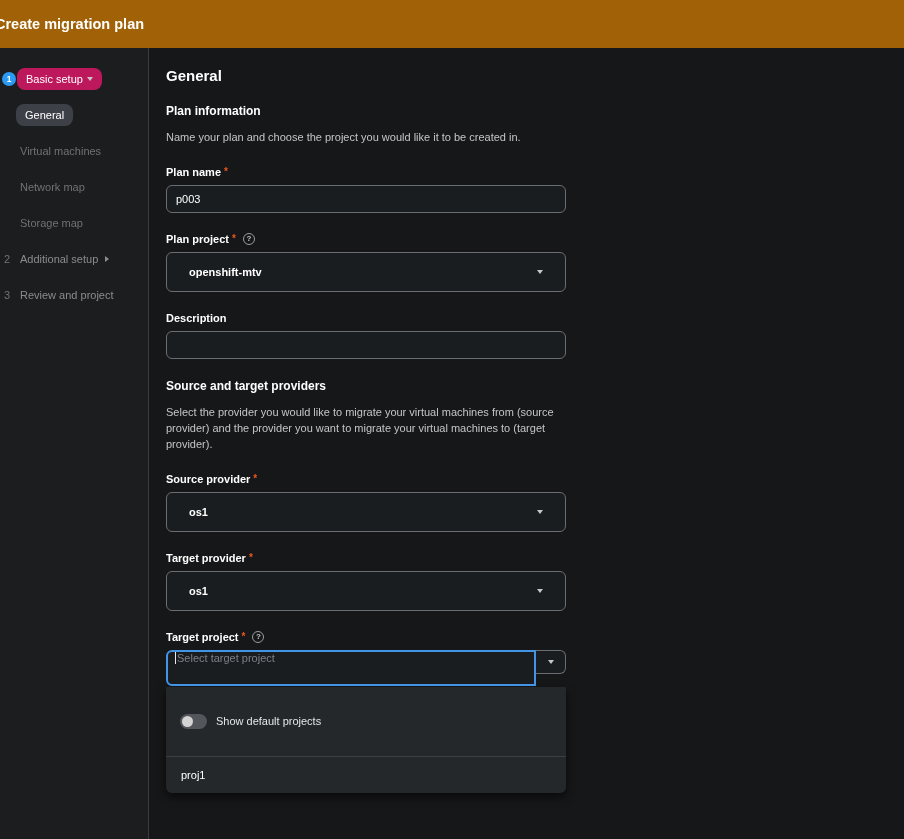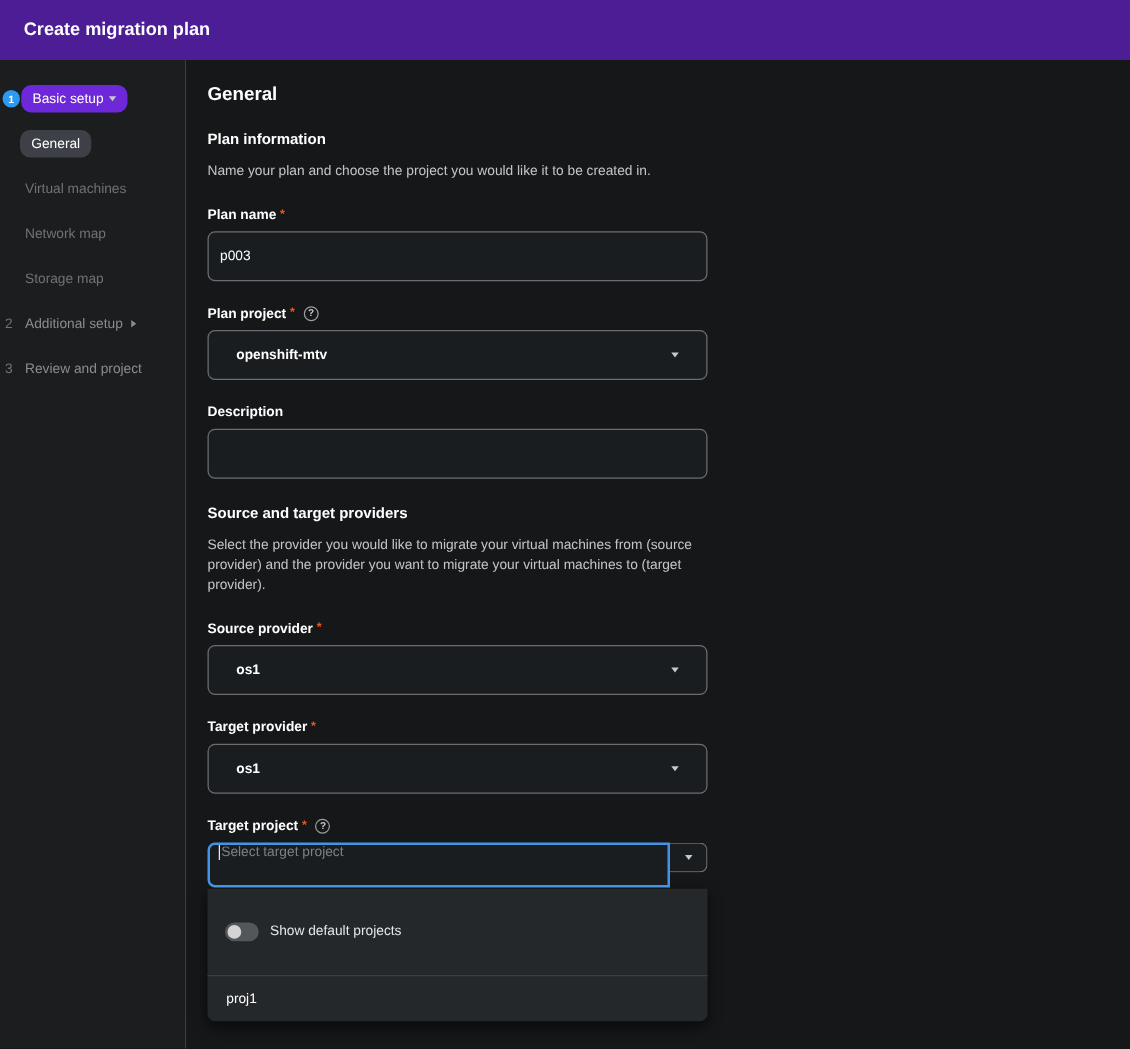--- a/index.html
+++ b/index.html
@@ -4,42 +4,42 @@
 <style>
   * { box-sizing: border-box; }
   html, body { margin: 0; padding: 0; background: #151515; }
   .page {
     width: 904px; height: 839px; position: relative; overflow: hidden;
     background: #161718; color: #fff;
     font-family: "Liberation Sans", sans-serif;
   }
   
   .masthead {
-    height: 48px; background: #4c1d95; display: flex; align-items: center; padding-left: 24px;
+    height: 48px; background: #a16207; display: flex; align-items: center;
   }
   .masthead-title {
     margin: 0 0 0 -5px; font-size: 14.5px; font-weight: bold; color: #fff;
     white-space: nowrap;
   }
   
   .layout { display: flex; height: 791px; }
   
   .wizard-nav {
     width: 149px; flex: 0 0 149px; background: #1b1d1e;
     border-right: 1px solid #393c41; padding-top: 13px; font-size: 11px;
   }
   .step-row { display: flex; align-items: center; height: 36px; padding-left: 2px; }
   .step-badge {
     width: 14px; height: 14px; border-radius: 50%; background: #2b9af3;
     color: #fff; font-size: 8.5px; font-weight: bold;
     display: inline-flex; align-items: center; justify-content: center;
     flex: 0 0 14px;
   }
   .step-toggle {
-    margin-left: 1px; background: #6d28d9; border: none; border-radius: 8px;
+    margin-left: 1px; background: #be185d; border: none; border-radius: 8px;
     padding: 5px 9px; display: inline-flex; align-items: center; gap: 4px;
     color: #fff; font-size: 11px; font-family: inherit; cursor: pointer;
   }
   .caret-down {
     width: 0; height: 0;
     border-left: 3.5px solid transparent; border-right: 3.5px solid transparent;
     border-top: 4px solid #c8c8c8; display: inline-block;
   }
   .sub-item {
     height: 36px; display: flex; align-items: center; padding-left: 20px;
@@ -73,21 +73,21 @@
     font-size: 11px; font-weight: bold; margin-bottom: 7px;
   }
   .required { color: #f0561d; font-size: 10px; line-height: 1; }
   .help-icon {
     width: 12px; height: 12px; margin-left: 4px; border: 1px solid #9a9da0;
     border-radius: 50%; color: #c3c6c9; font-size: 8px; font-weight: bold;
     display: inline-flex; align-items: center; justify-content: center;
     cursor: pointer;
   }
   .text-input {
-    width: 400px; height: 40px; background: #1a1d20;
+    width: 400px; height: 28px; background: #1a1d20;
     border: 1px solid #6a6e73; border-radius: 6px; color: #fff;
     font-size: 11px; padding: 0 9px; font-family: inherit; outline: none;
   }
   .select {
     width: 400px; height: 40px; background: #1a1d20;
     border: 1px solid #6a6e73; border-radius: 6px;
     display: flex; align-items: center; justify-content: space-between;
     padding: 0 22px; font-size: 11px; cursor: pointer; color: #fff; font-weight: bold;
   }
   

